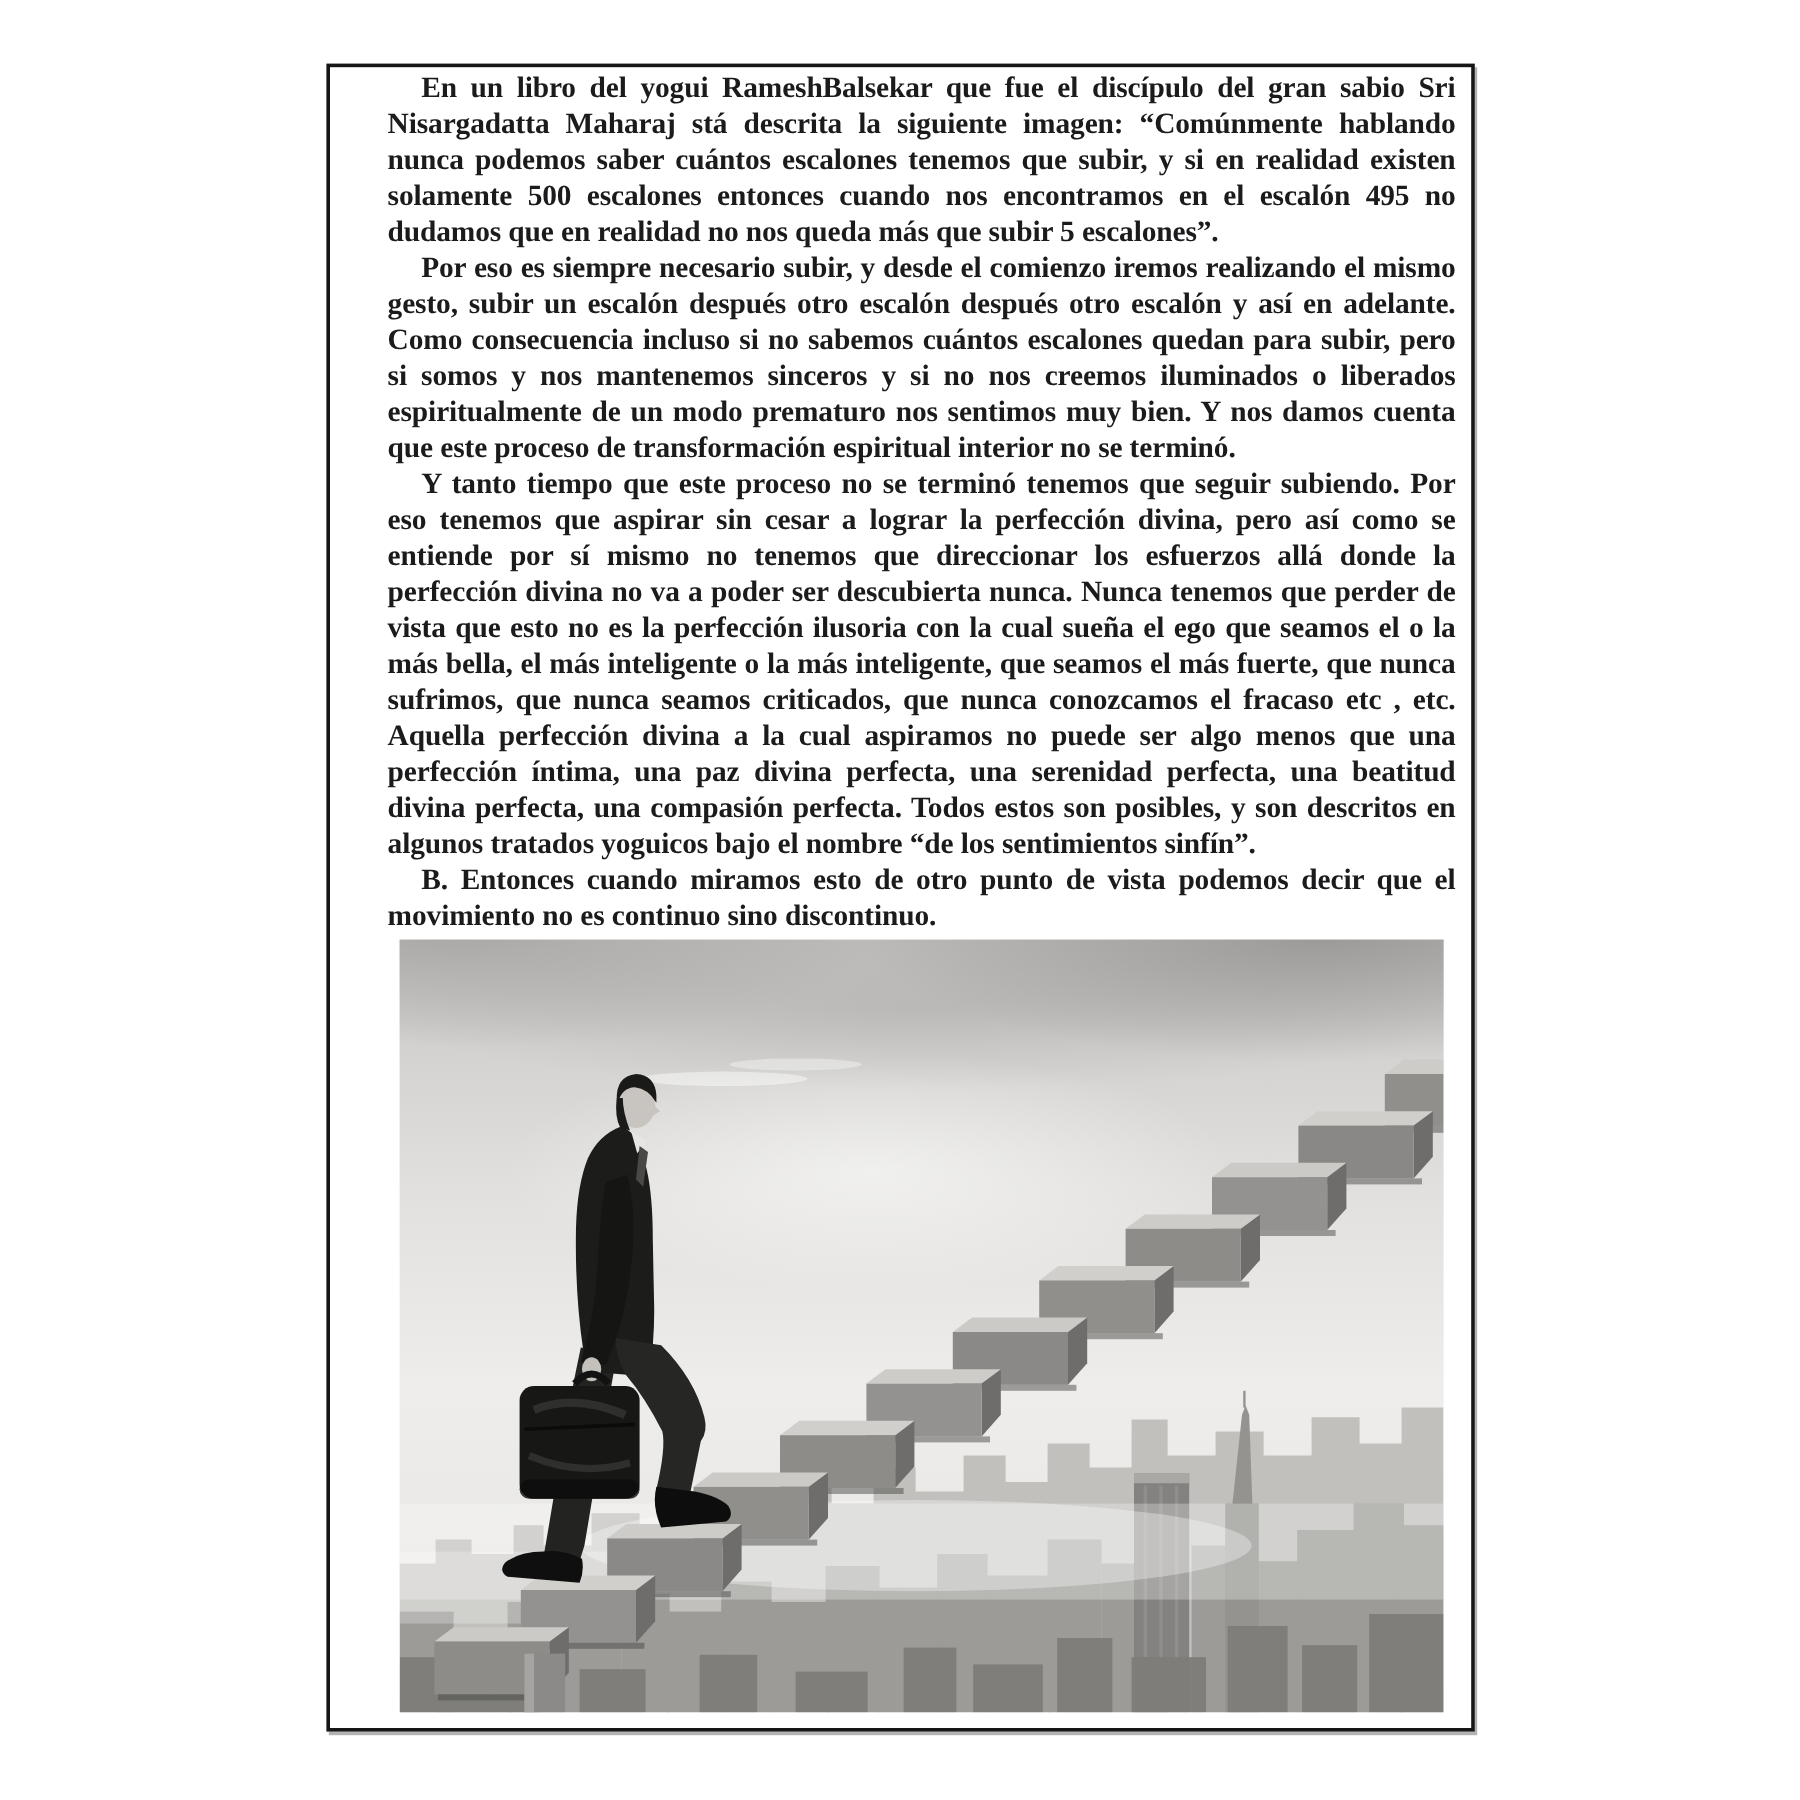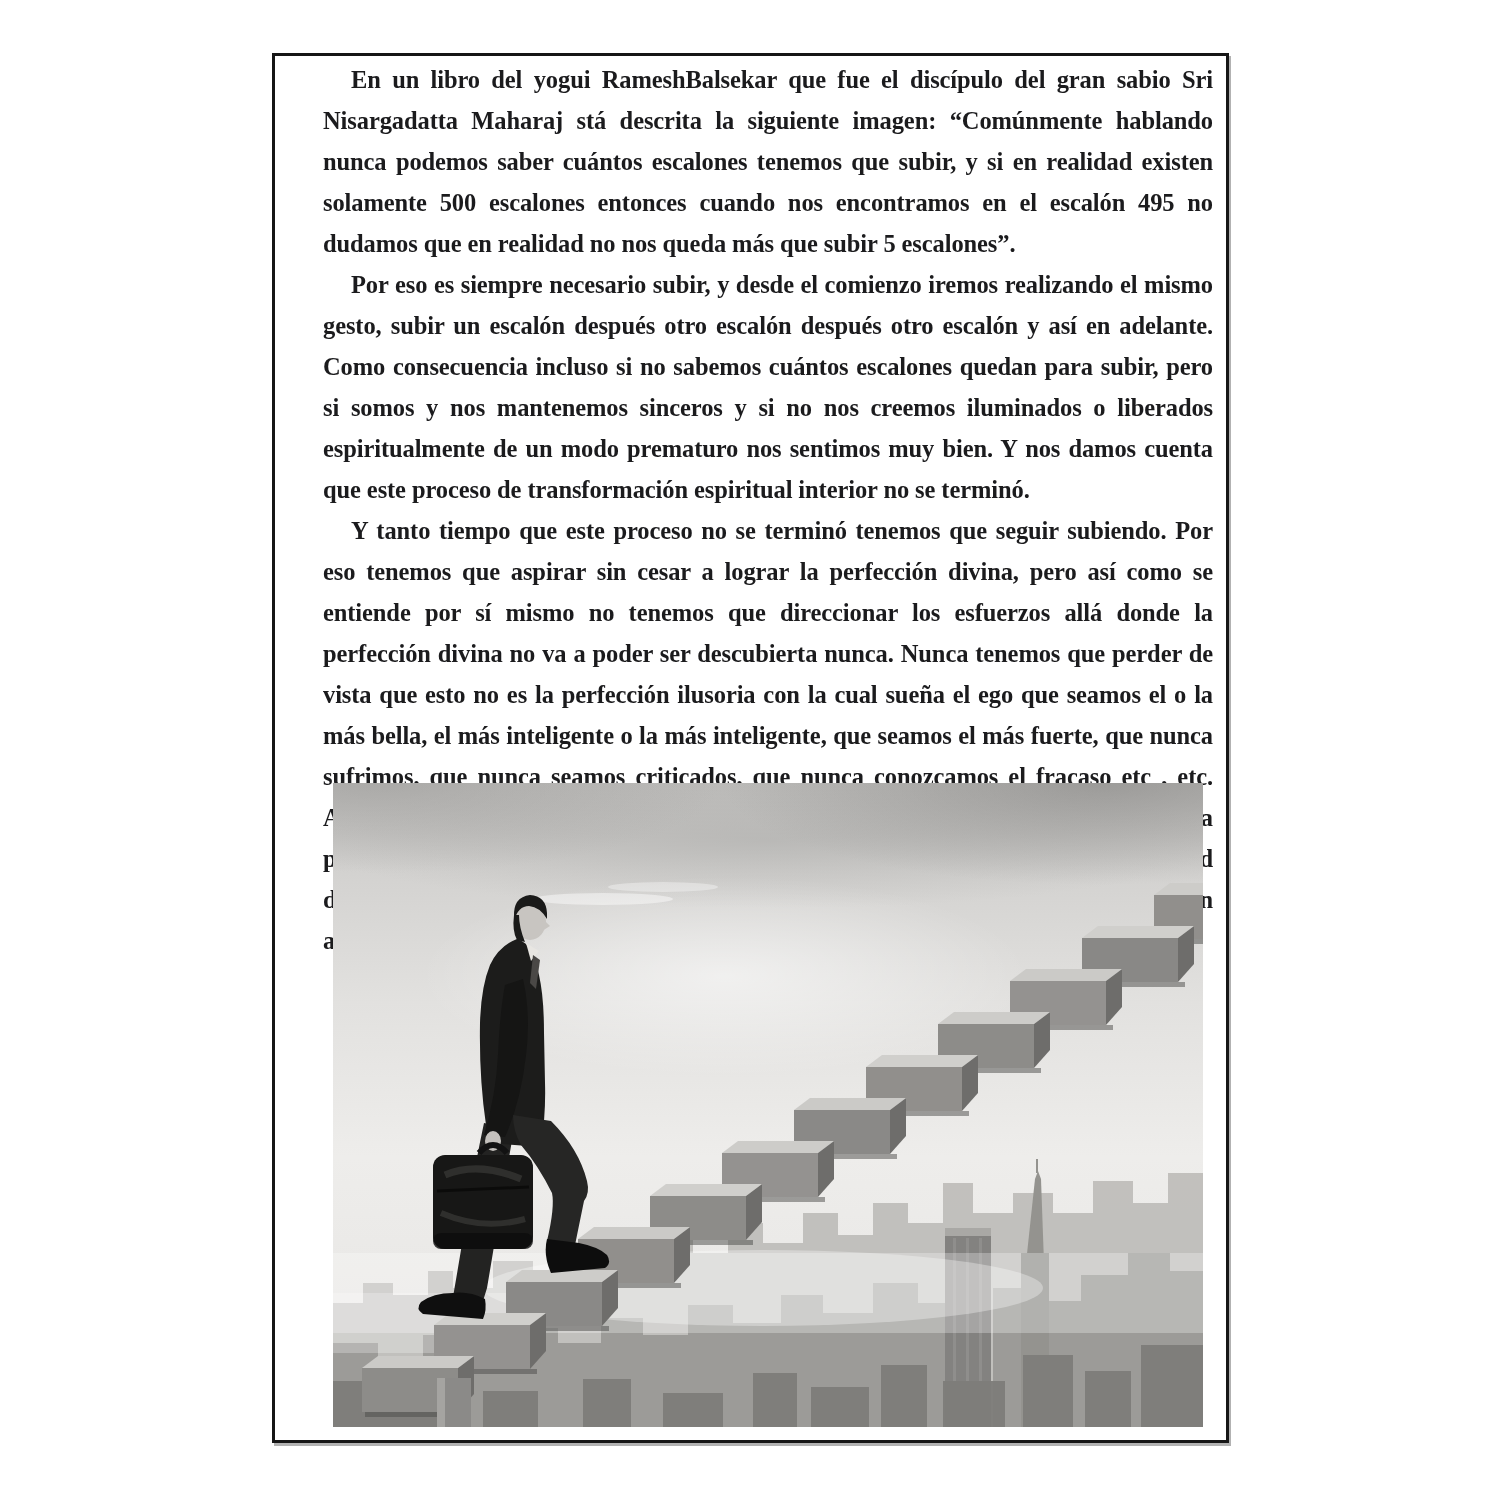--- a/index.html
+++ b/index.html
@@ -8,21 +8,21 @@
     font-family:"Liberation Serif","DejaVu Serif",serif;
     overflow:hidden;
   }
   .frame{
     position:absolute;left:272px;top:53px;width:957px;height:1390px;
     box-sizing:border-box;border:3px solid #161616;background:#ffffff;
     box-shadow:2px 3px 0 rgba(85,85,85,.45);
   }
   .textblock{
     position:absolute;left:48px;top:3px;width:890px;
-    color:#1b1b1d;font-size:24.5px;line-height:41px;font-weight:600;
+    color:#1b1b1d;font-size:24.5px;line-height:30px;font-weight:600;
     text-align:justify;letter-spacing:-0.1px;
   }
   .textblock p{margin:0;text-indent:28px;}
   .textblock p .plabel{font-weight:700;}
   .photo{
     position:absolute;left:58px;top:727px;width:870px;height:644px;overflow:hidden;
     background:
       radial-gradient(60% 22% at 88% 0%, rgba(128,127,125,.55), rgba(128,127,125,0) 72%),
       radial-gradient(55% 20% at 6% 0%,  rgba(148,147,145,.45), rgba(148,147,145,0) 70%),
       radial-gradient(70% 14% at 50% 9%, rgba(145,145,143,.30), rgba(145,145,143,0) 75%),
@@ -33,20 +33,21 @@
 </style>
 </head>
 <body>
 
 <div class="frame">
 
   <div class="textblock">
     <p>En un libro del yogui RameshBalsekar que fue el discípulo del gran sabio Sri Nisargadatta Maharaj stá descrita la siguiente imagen: “Comúnmente hablando nunca podemos saber cuántos escalones tenemos que subir, y si en realidad existen solamente 500 escalones entonces cuando nos encontramos en el escalón 495 no dudamos que en realidad no nos queda más que subir 5 escalones”.</p>
     <p>Por eso es siempre necesario subir, y desde el comienzo iremos realizando el mismo gesto,  subir un escalón después otro escalón después otro escalón y así en adelante. Como consecuencia  incluso si no sabemos cuántos escalones quedan para subir, pero si somos  y nos mantenemos sinceros y si no nos creemos iluminados o liberados espiritualmente de un modo prematuro nos sentimos muy bien. Y nos damos cuenta que  este proceso de transformación espiritual interior no se terminó.</p>
     <p>Y tanto tiempo que este proceso no se terminó tenemos que seguir subiendo. Por eso tenemos que aspirar sin cesar a lograr la perfección divina, pero así como se entiende por sí mismo no tenemos que direccionar los esfuerzos allá donde la perfección divina no va a poder ser descubierta nunca. Nunca tenemos que perder de vista que esto no es la perfección ilusoria con la cual sueña el ego que seamos el o la más bella, el más inteligente o la más inteligente, que seamos el más fuerte, que nunca sufrimos, que nunca seamos criticados, que nunca conozcamos el fracaso etc , etc. Aquella perfección divina a la cual aspiramos no puede ser algo menos que una perfección íntima, una paz divina perfecta, una serenidad perfecta, una beatitud divina perfecta, una compasión perfecta. Todos estos son posibles, y son descritos en algunos tratados yoguicos bajo el nombre “de los sentimientos sinfín”.</p>
+    <p><span class="plabel">B.</span><span> Entonces cuando miramos esto de otro punto de vista podemos decir que el movimiento no es continuo sino discontinuo.</span></p>
   </div>
 
   <div class="photo">
     <svg viewBox="0 0 870 644" preserveAspectRatio="none" aria-hidden="true">
 
       <g>
         <ellipse cx="270" cy="116" rx="70" ry="6" fill="#ffffff" opacity="0.45"></ellipse>
         <ellipse cx="330" cy="104" rx="55" ry="5" fill="#ffffff" opacity="0.35"></ellipse>
       </g>
 

